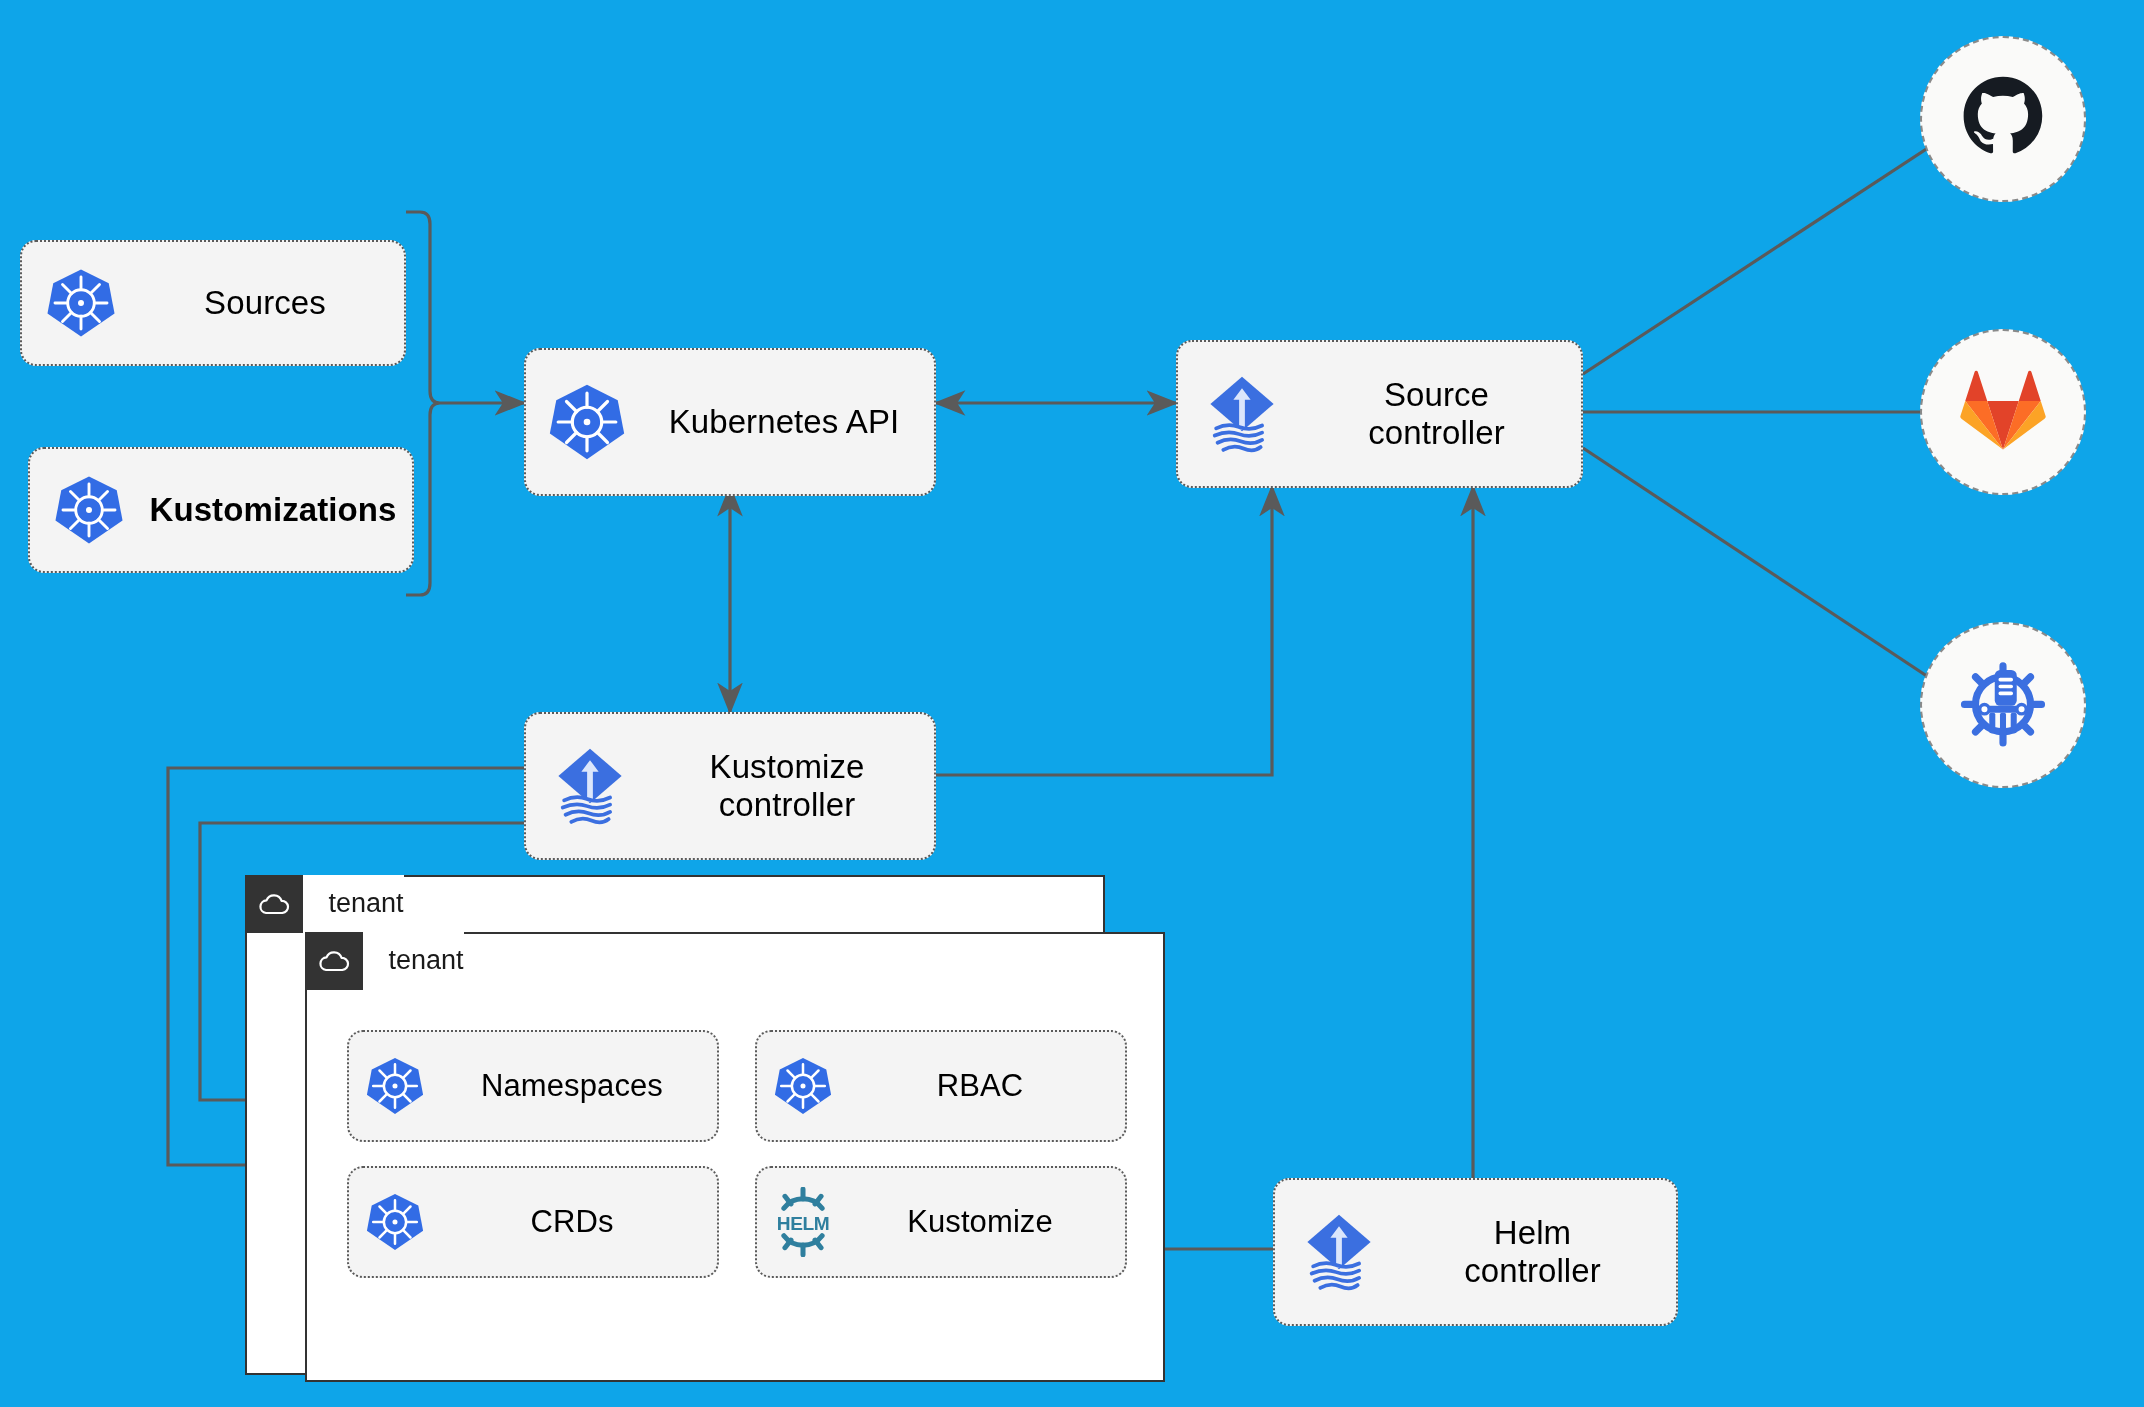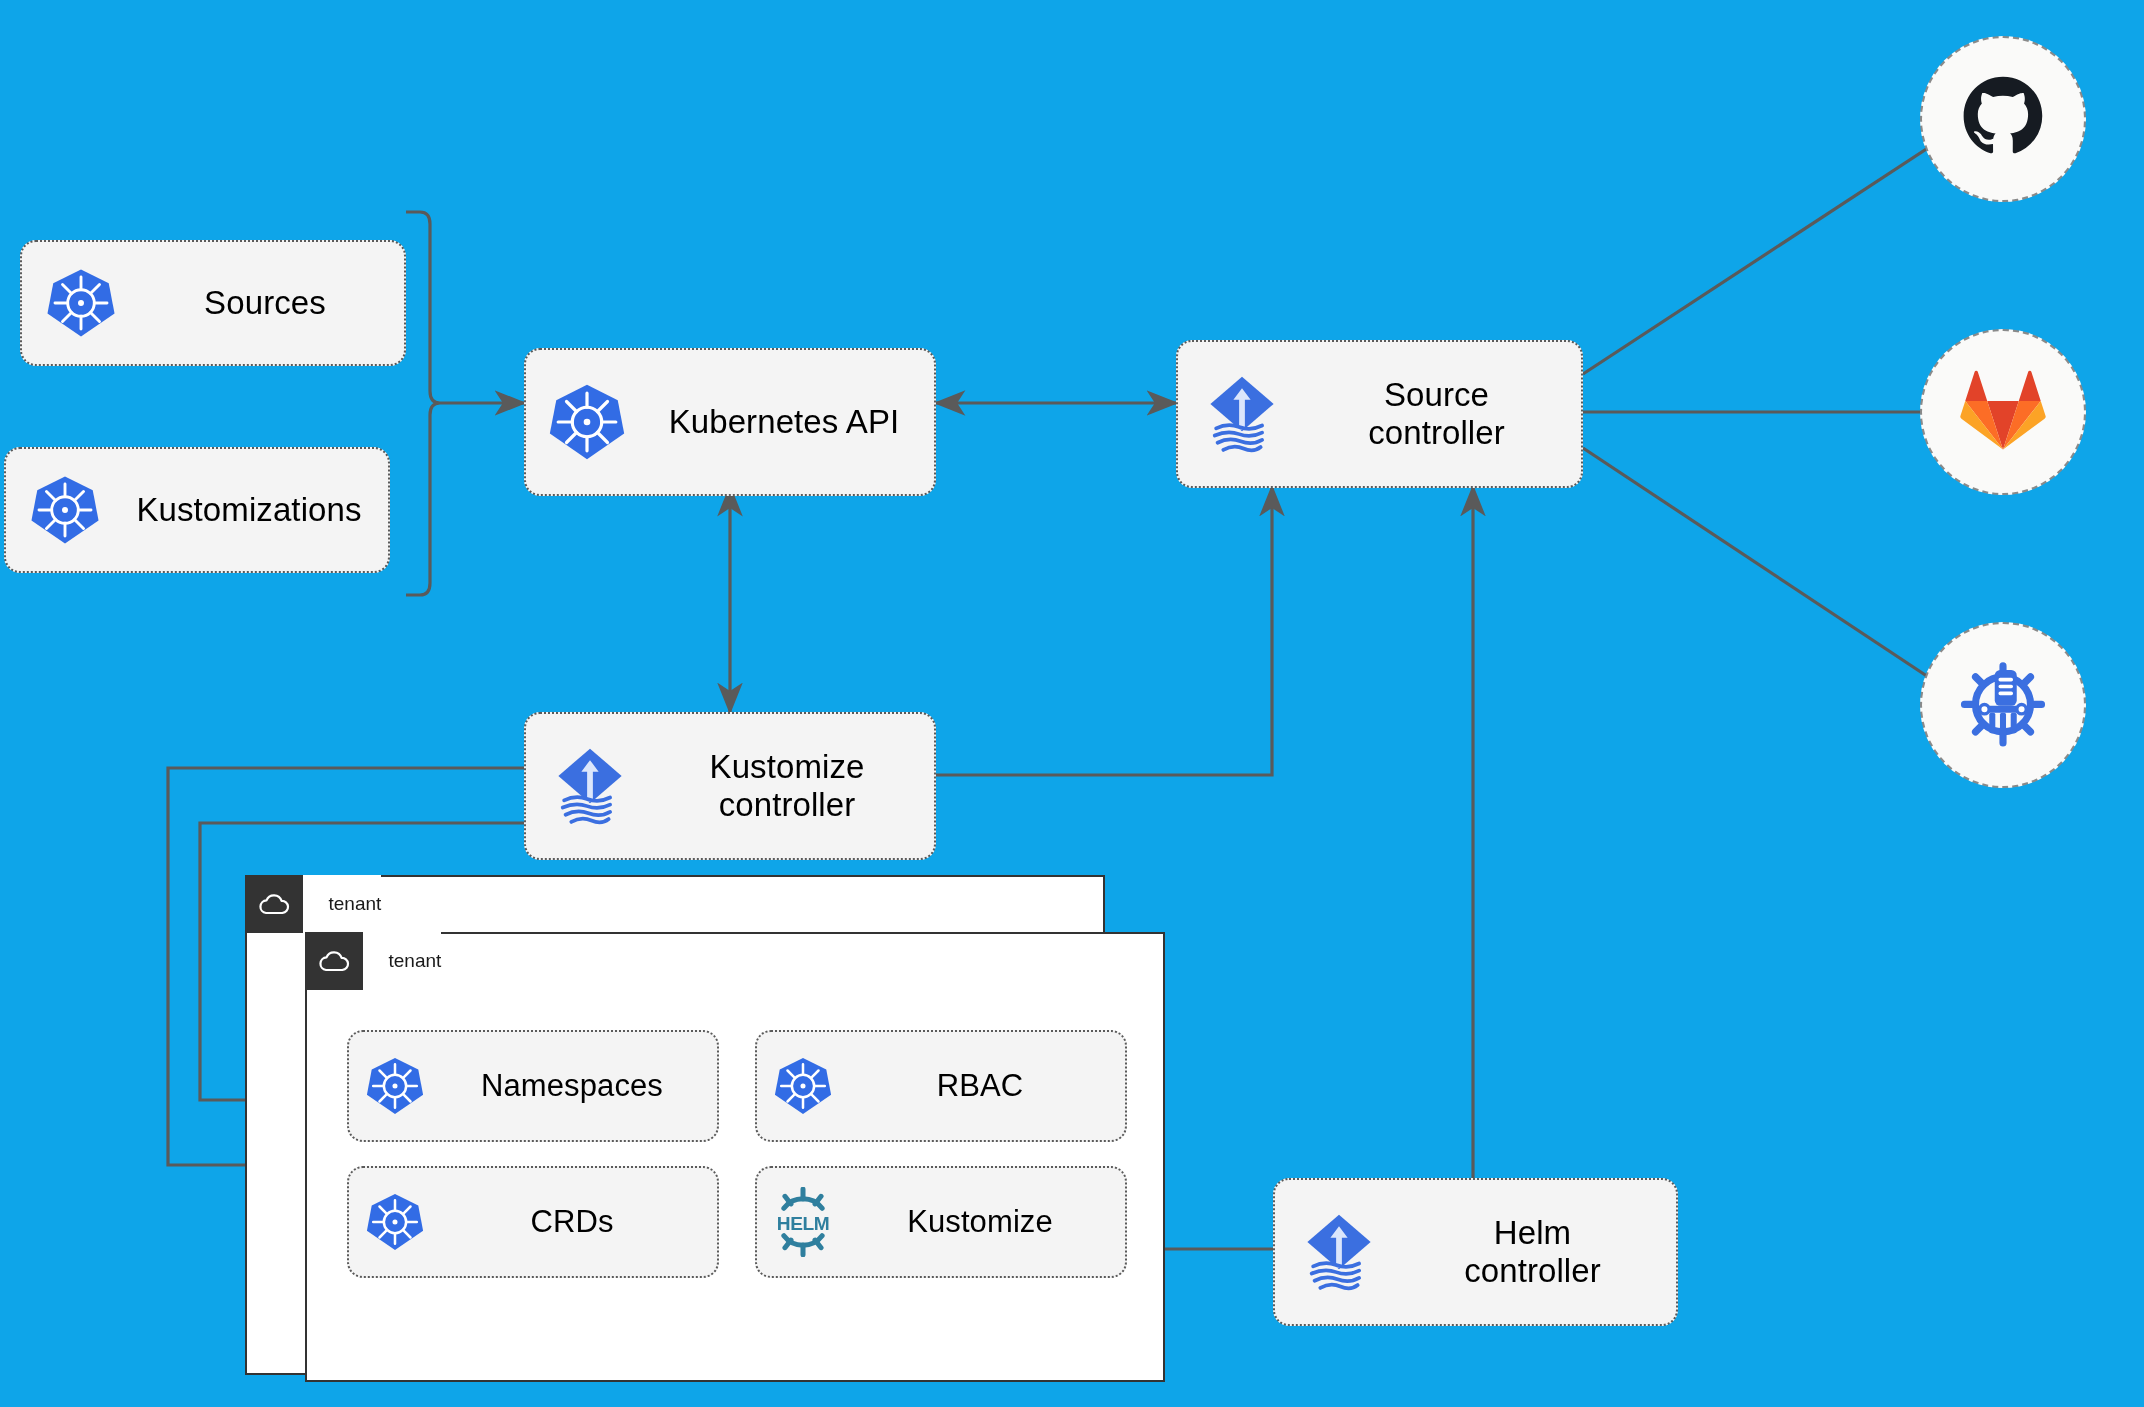--- a/index.html
+++ b/index.html
@@ -71,21 +71,21 @@
     height:58px;
     display:flex;align-items:center;
     background:#ffffff;
   }
   .tenant .tab .sq{
     width:58px;height:58px;
     background:#333333;
     display:flex;align-items:center;justify-content:center;
   }
   .tenant .tab .tname{
-    font-size:19px;
+    font-size:27px;
     padding-left:26px;
     color:#1a1a1a;
   }
   .tenant-inner{z-index:4;background:#fff;}
   .tenant-inner .tab{background:#fff;}
   .grid{
     position:absolute;
     left:40px;top:96px;
     display:grid;
     grid-template-columns:372px 372px;
@@ -146,21 +146,21 @@
           <circle cx="32" cy="32" r="11.5"></circle>
           <circle cx="32" cy="32" r="2.6" fill="#fff" stroke="none"></circle>
           <path d="M32 20.5V9.5M32 43.5V54.5M43.5 32H54.5M20.5 32H9.5
                    M40.2 23.8L48 16M40.2 40.2L48 48M23.8 40.2L16 48M23.8 23.8L16 16"></path>
         </g>
       </svg>
     </span>
     <span class="lbl">Sources</span>
   </div>
 
-  <div class="node" style="left:4px;top:447px;width:386px;height:126px;">
+  <div class="node" style="left:28px;top:447px;width:386px;height:126px;font-weight:bold;">
     <span class="ico" style="width:118px;">
       <svg width="74" height="74" viewBox="0 0 64 64">
         <polygon points="32,3 56,15 61,41 32,61 3,41 8,15" fill="#326ce5"></polygon>
         <g fill="none" stroke="#fff" stroke-width="2.5" stroke-linecap="round">
           <circle cx="32" cy="32" r="11.5"></circle>
           <circle cx="32" cy="32" r="2.6" fill="#fff" stroke="none"></circle>
           <path d="M32 20.5V9.5M32 43.5V54.5M43.5 32H54.5M20.5 32H9.5
                    M40.2 23.8L48 16M40.2 40.2L48 48M23.8 40.2L16 48M23.8 23.8L16 16"></path>
         </g>
       </svg>

